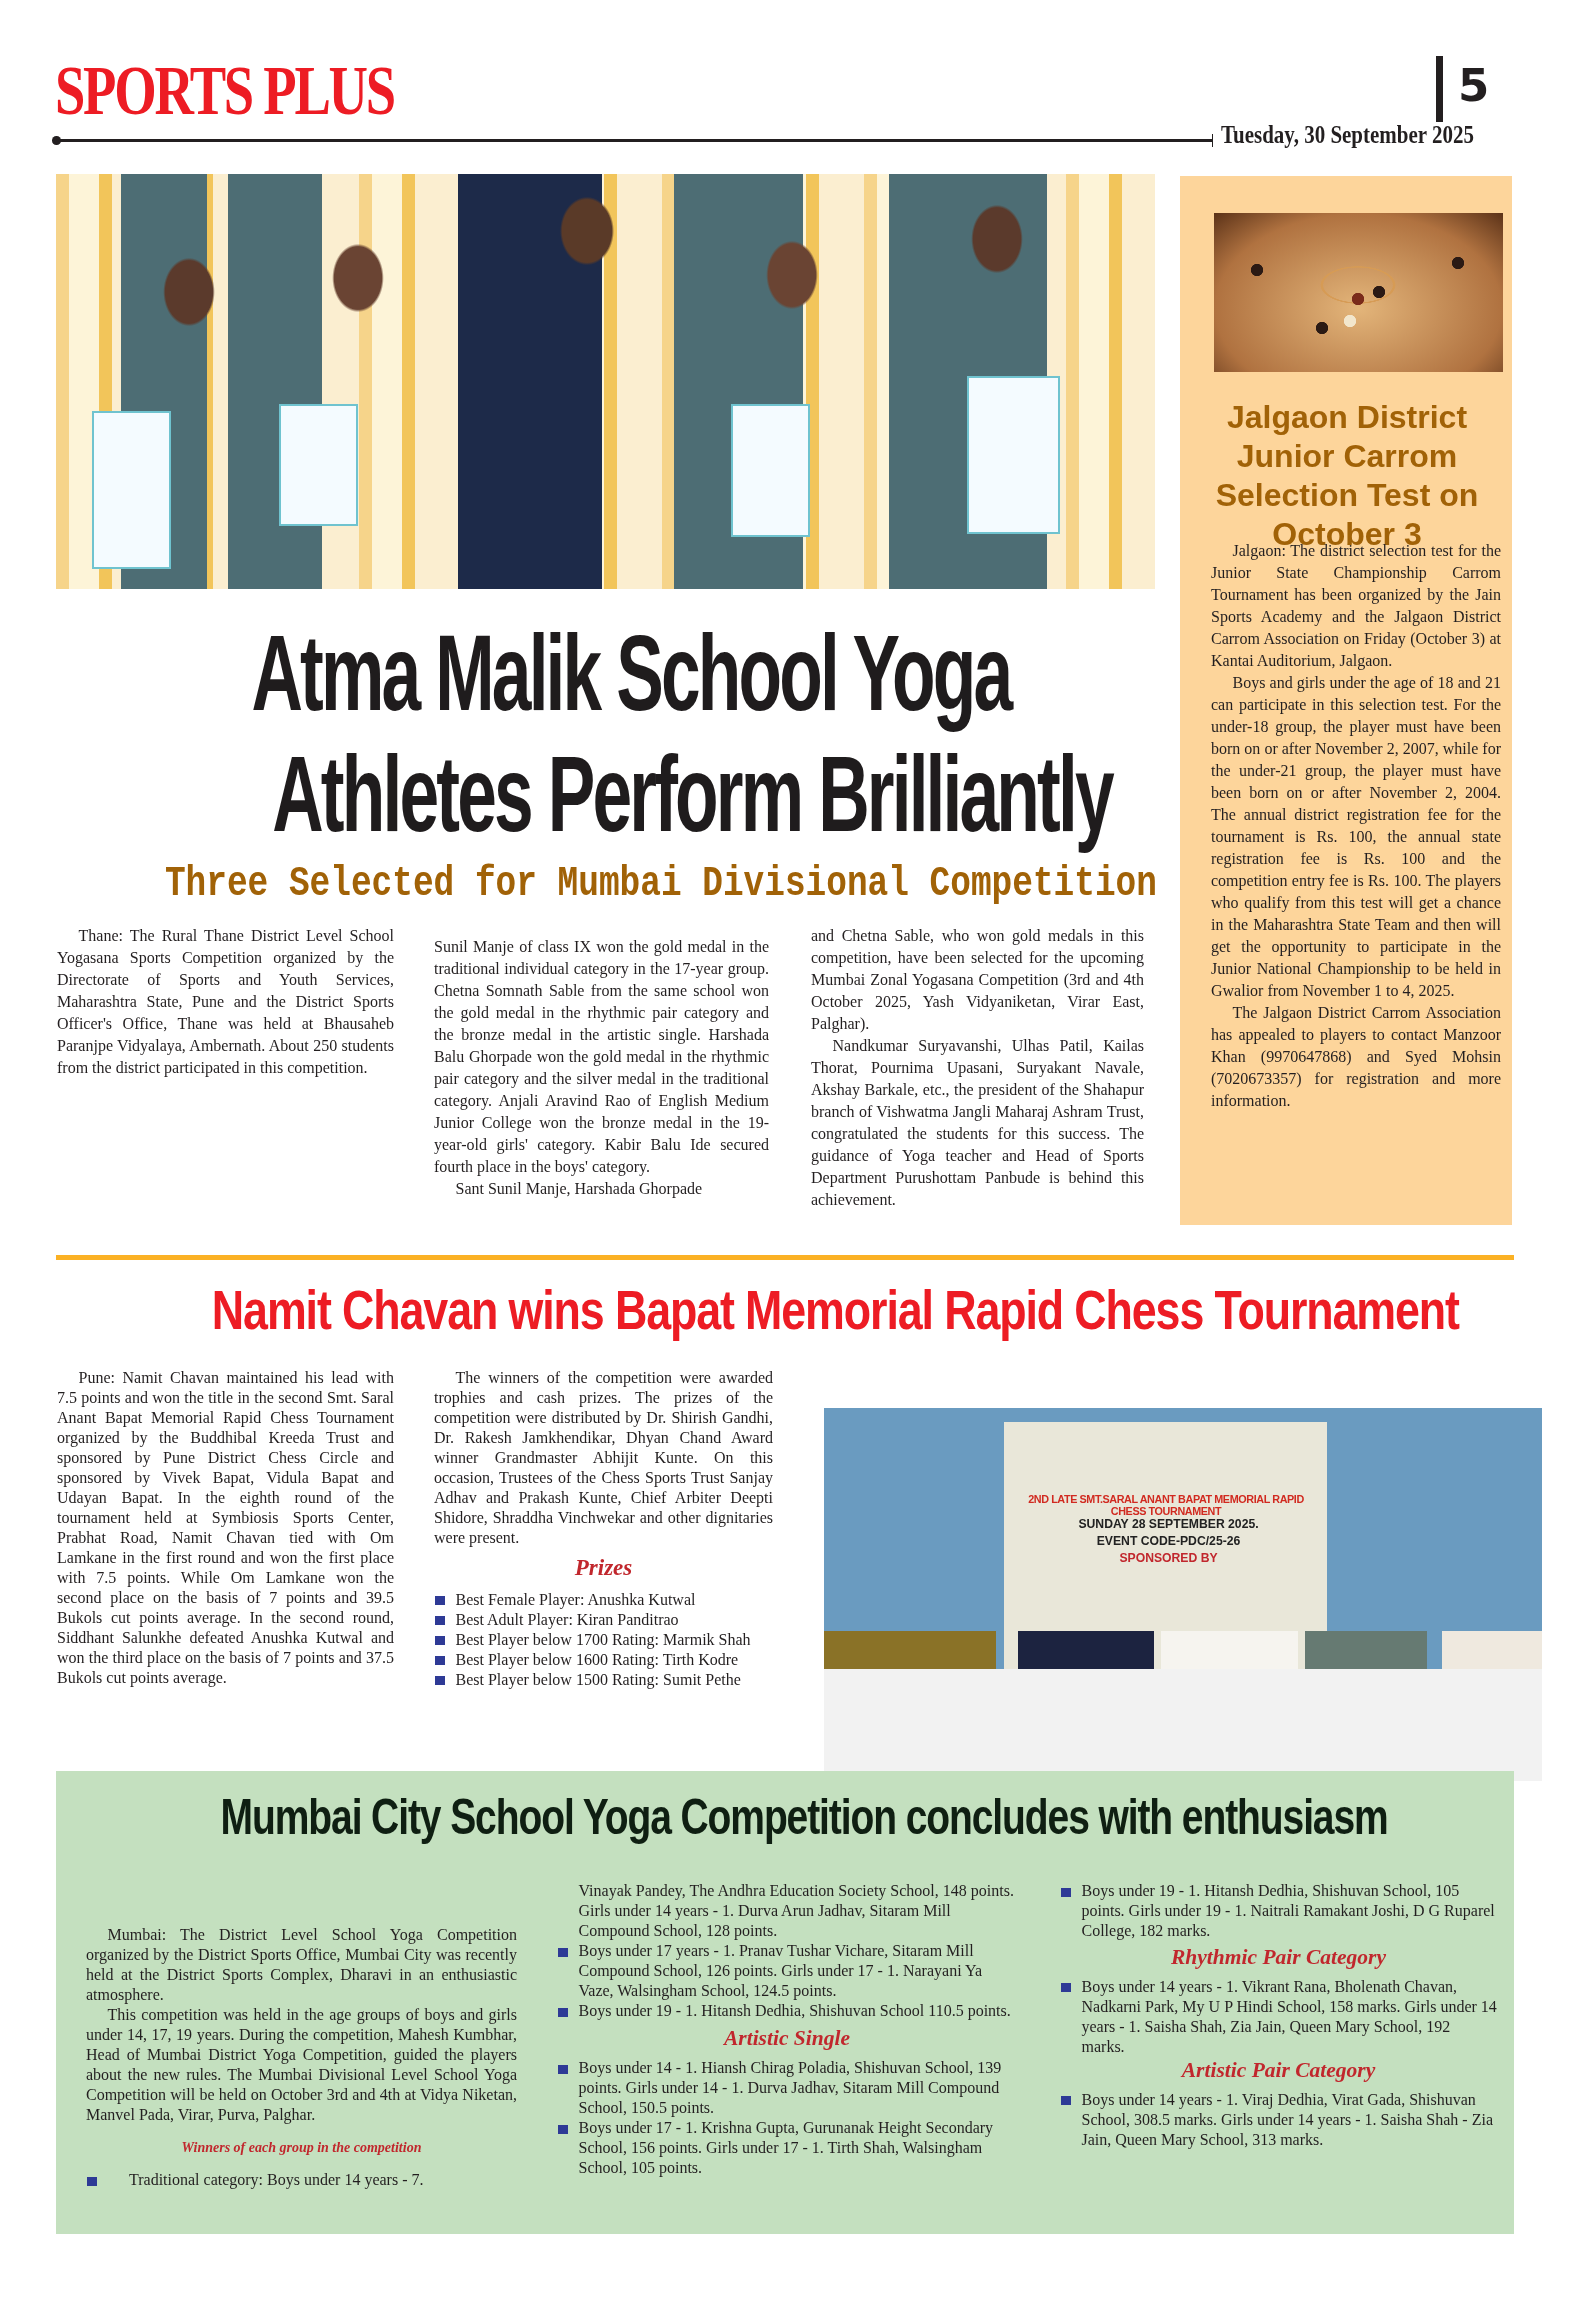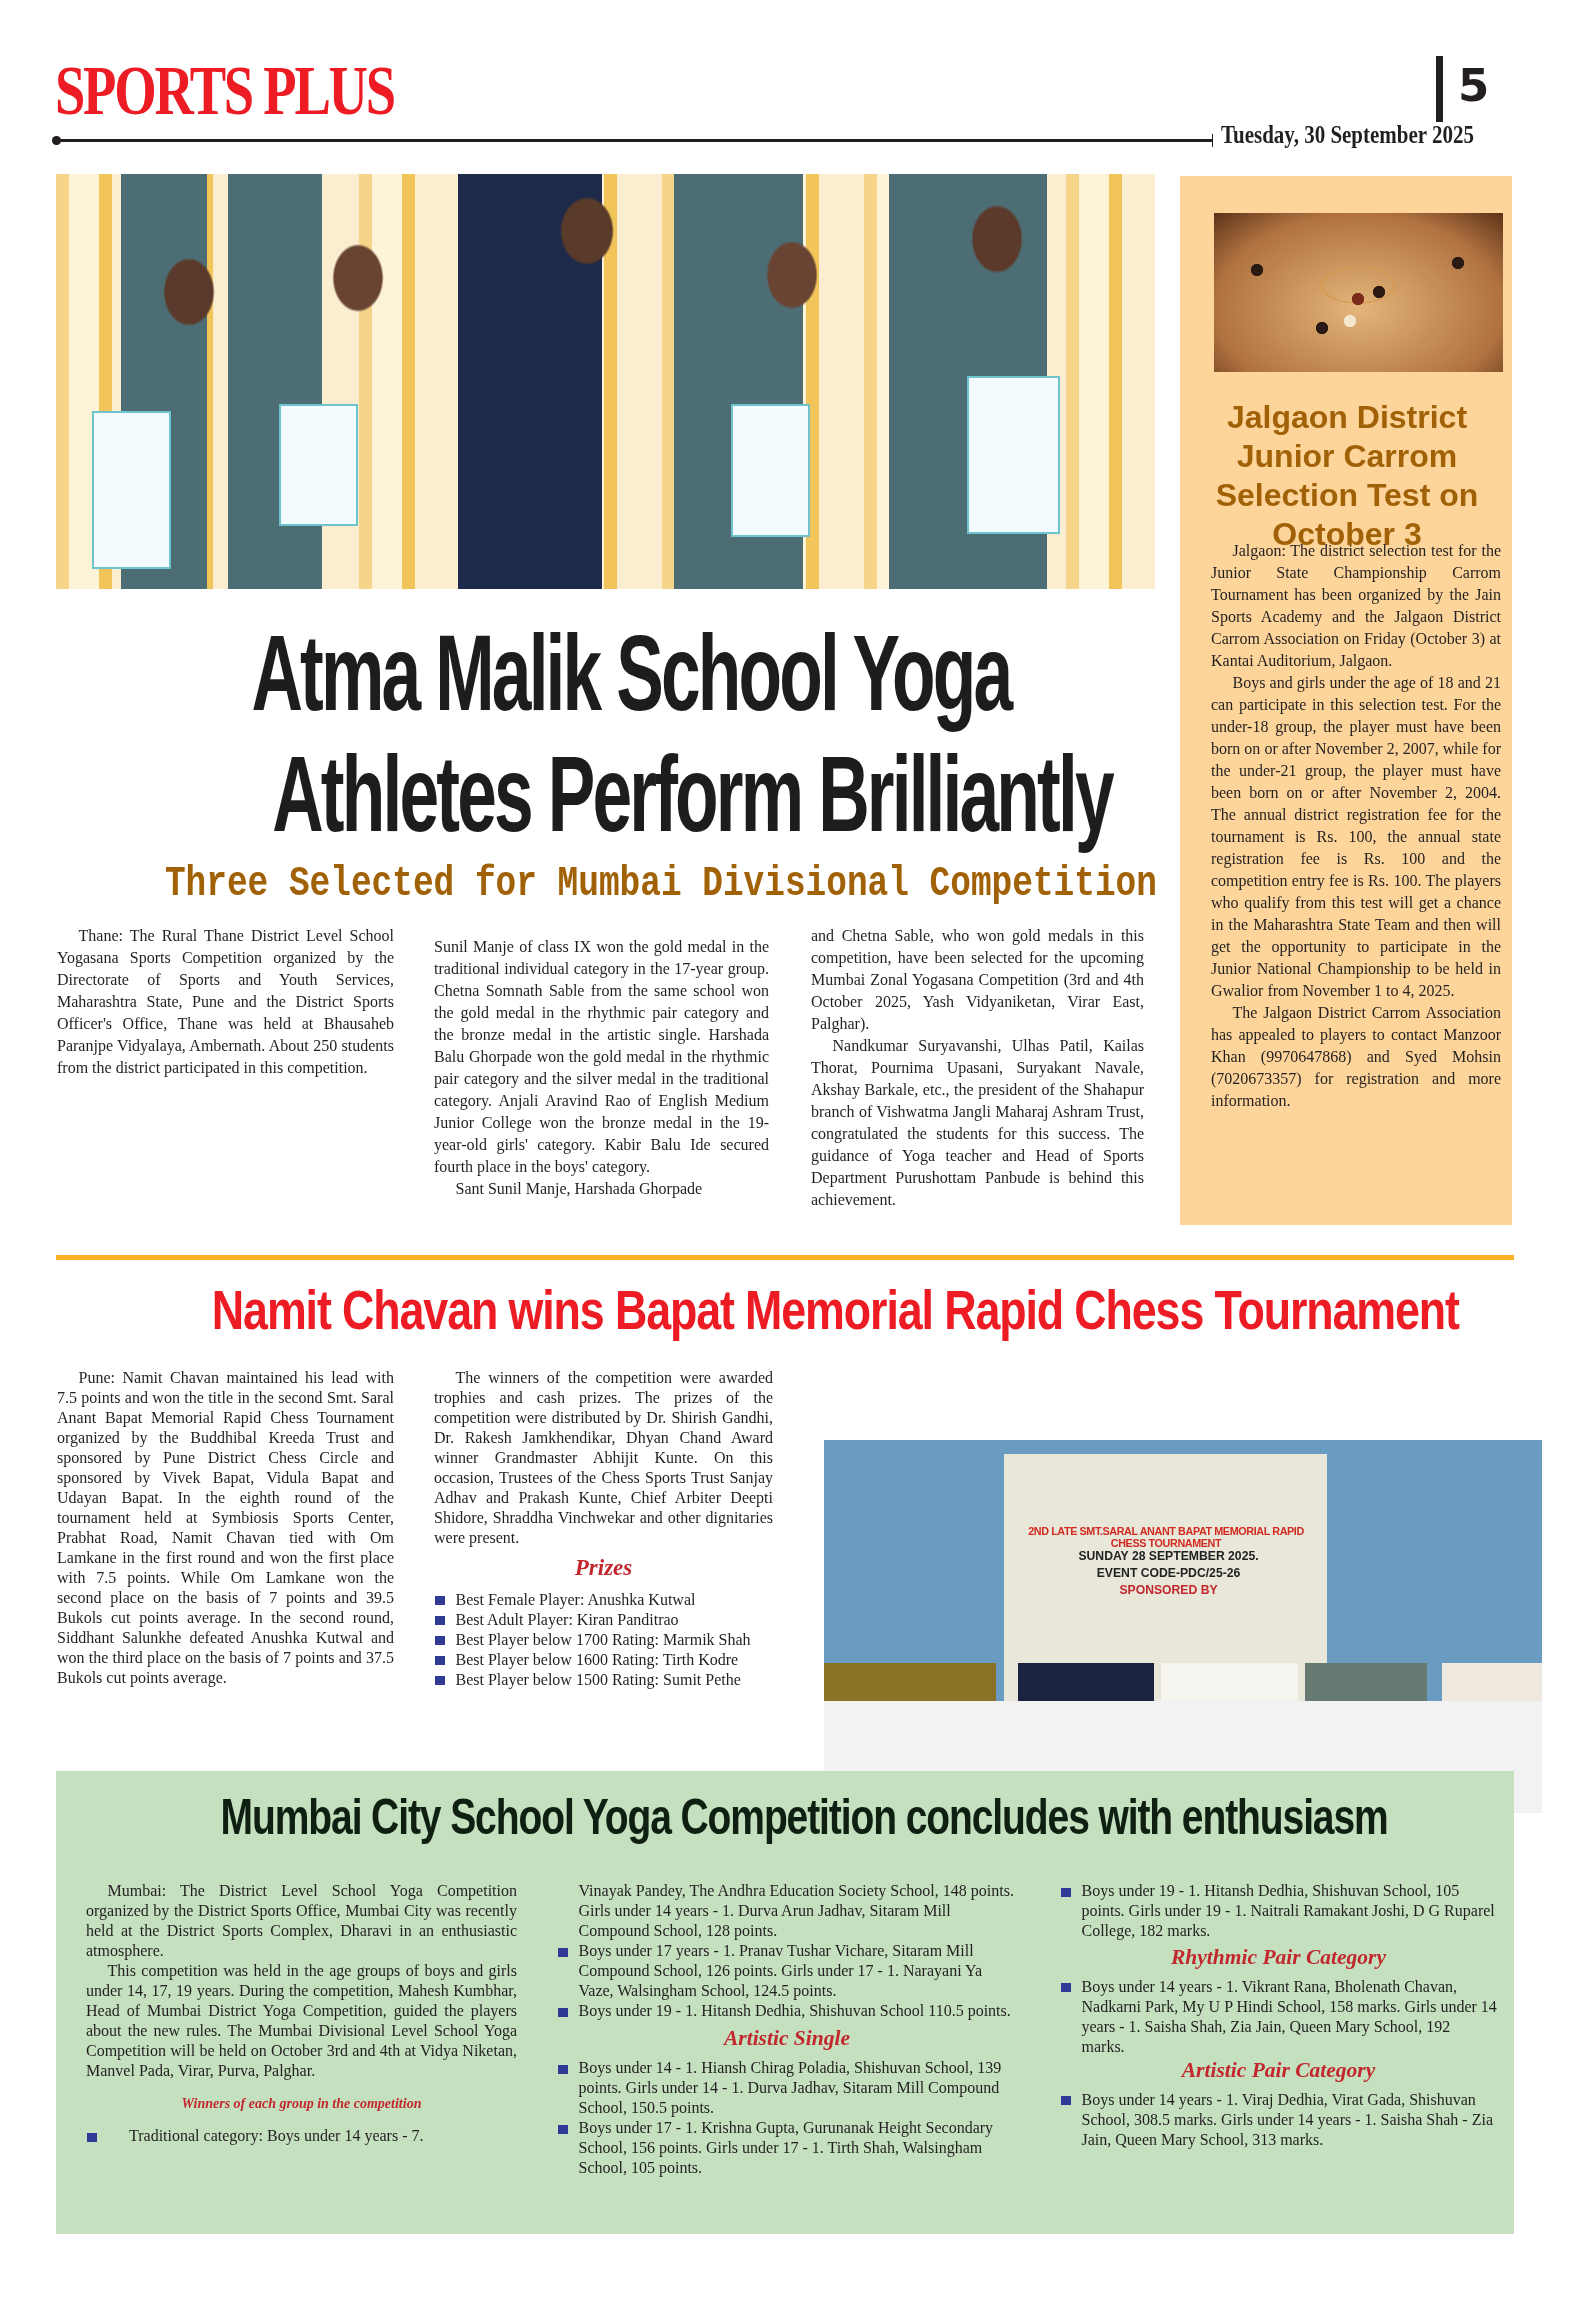--- a/index.html
+++ b/index.html
@@ -32,21 +32,21 @@
     background:
       radial-gradient(circle 6.5px at 43px 57px, #2b1a14 0 90%, transparent 100%),
       radial-gradient(circle 6.5px at 144px 86px, #7a2b1a 0 90%, transparent 100%),
       radial-gradient(circle 6.5px at 165px 79px, #2b1a14 0 90%, transparent 100%),
       radial-gradient(circle 6.5px at 136px 108px, #f2e6cc 0 90%, transparent 100%),
       radial-gradient(circle 6.5px at 108px 115px, #2b1a14 0 90%, transparent 100%),
       radial-gradient(circle 6.5px at 244px 50px, #2b1a14 0 90%, transparent 100%),
       radial-gradient(ellipse 43px 21.5px at 144px 72px, transparent 0 80%, #d69b55 82% 86%, transparent 88%),
       radial-gradient(ellipse at 50% 60%, #e3b57a, #b07240 70%, #5b3218);
   }
-  .photo-chess { left: 824px; top: 1440px; width: 718px; height: 373px;
+  .photo-chess { left: 824px; top: 1408px; width: 718px; height: 373px;
     background:
       linear-gradient(180deg, transparent 0 70%, #f2f2f2 70% 100%),
       linear-gradient(90deg, #8a7227 21.5px 172px, transparent 172px 194px, #1c2340 194px 330px, transparent 330px 337px, #f6f4ef 337px 474px, transparent 474px 481px, #667a72 481px 603px, transparent 603px 618px, #efe9df 618px 718px) 0 223px / 100% 151px no-repeat,
       linear-gradient(180deg, #e9e7d9 0 100%) 180px 14.4px / 323px 287px no-repeat,
       linear-gradient(90deg, #6a9bc0 0 100%);
   }
   .chess-banner-text { position: absolute; left: 191px; top: 85px; width: 302px; text-align: center; font-family: "Liberation Sans", sans-serif; font-weight: bold; font-size: 10.8px; color: #d12a20; letter-spacing: -0.4px; }
   .chess-banner-sub { position: absolute; left: 208px; top: 108px; width: 273px; text-align: center; font-family: "Liberation Sans", sans-serif; font-weight: bold; font-size: 12.2px; color: #222; line-height: 1.4; }
 
   
@@ -150,21 +150,21 @@
   <div class="chess-banner-sub">
     <div>SUNDAY 28 SEPTEMBER 2025.</div>
     <div>EVENT CODE-PDC/25-26</div>
     <div style="color:#c1272d;">SPONSORED BY</div>
   </div>
 </div>
 
 <div class="green-box"></div>
 <div class="headline-mumbai"><span>Mumbai City School Yoga Competition concludes with enthusiasm</span></div>
 
-<div class="col green-col" style="left:86px;top:1881px;width:431px;">
+<div class="col green-col" style="left:86px;top:1925px;width:431px;">
   <p>Mumbai: The District Level School Yoga Competition organized by the District Sports Office, Mumbai City was recently held at the District Sports Complex, Dharavi in an enthusiastic atmosphere.</p>
   <p>This competition was held in the age groups of boys and girls under 14, 17, 19 years. During the competition, Mahesh Kumbhar, Head of Mumbai District Yoga Competition, guided the players about the new rules. The Mumbai Divisional Level School Yoga Competition will be held on October 3rd and 4th at Vidya Niketan, Manvel Pada, Virar, Purva, Palghar.</p>
   <div class="section-heading" style="font-size:14px;line-height:31px;margin:7.2px 57px 7.2px;">Winners of each group in the competition</div>
   <ul class="bullet-list">
     <li style="padding-left:43px;"><span class="sq"></span><span>Traditional category: Boys under 14 years - 7.</span></li>
   </ul>
 </div>
 
 <div class="col green-col" style="left:557px;top:1881px;width:460px;">
   <ul class="bullet-list">

